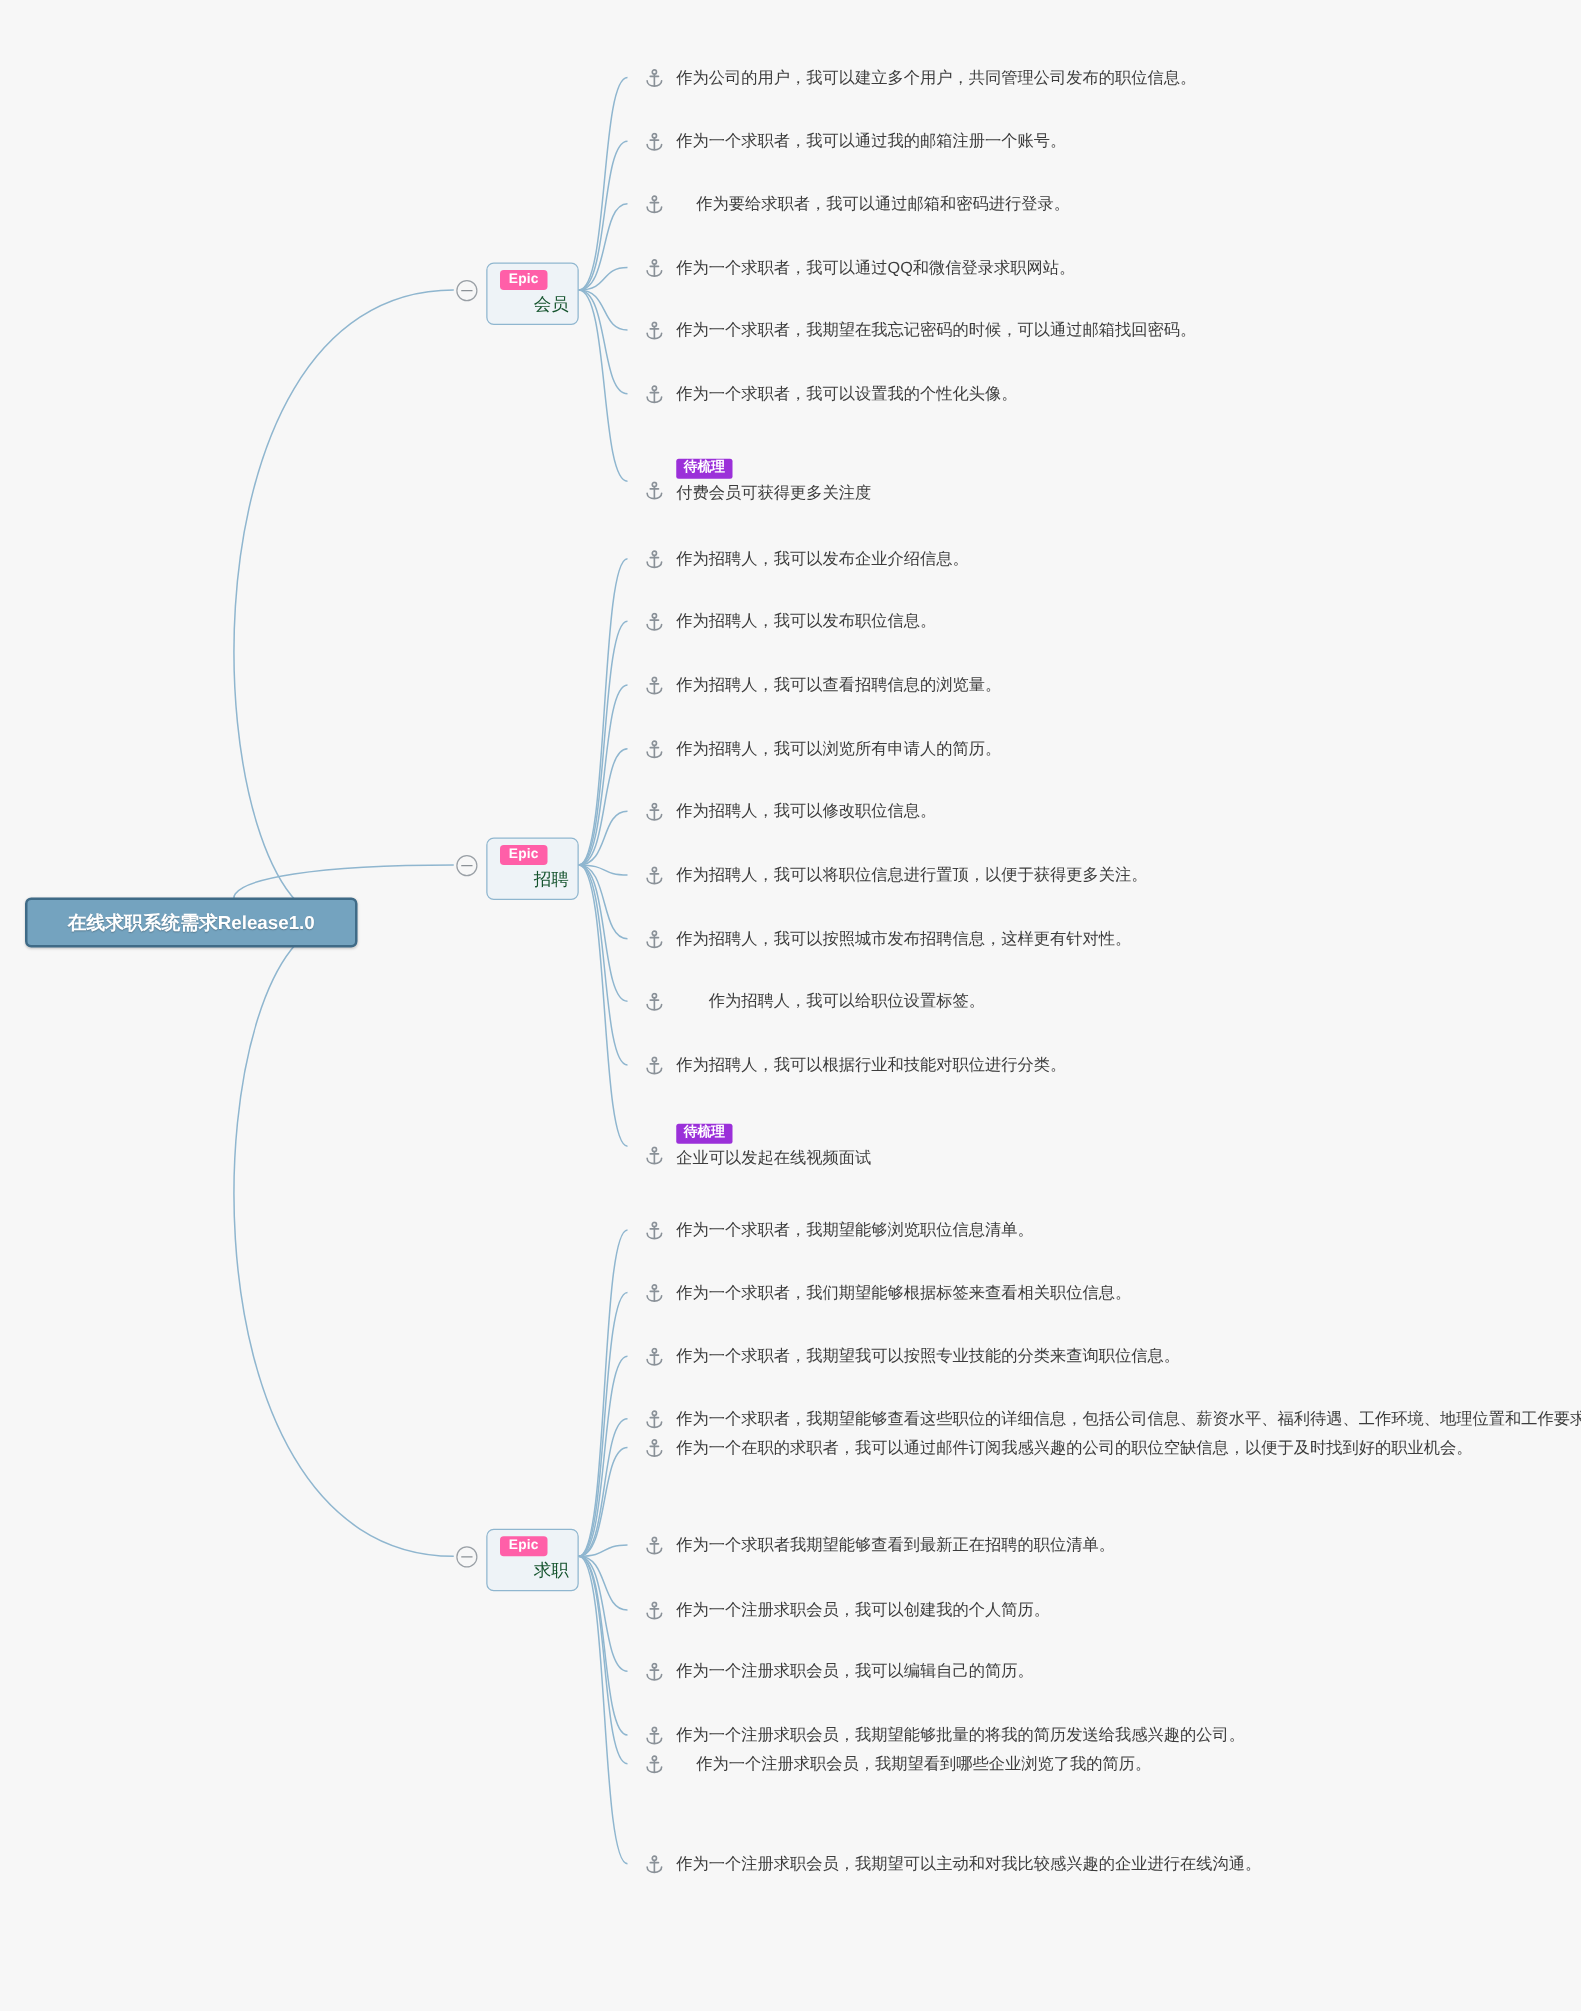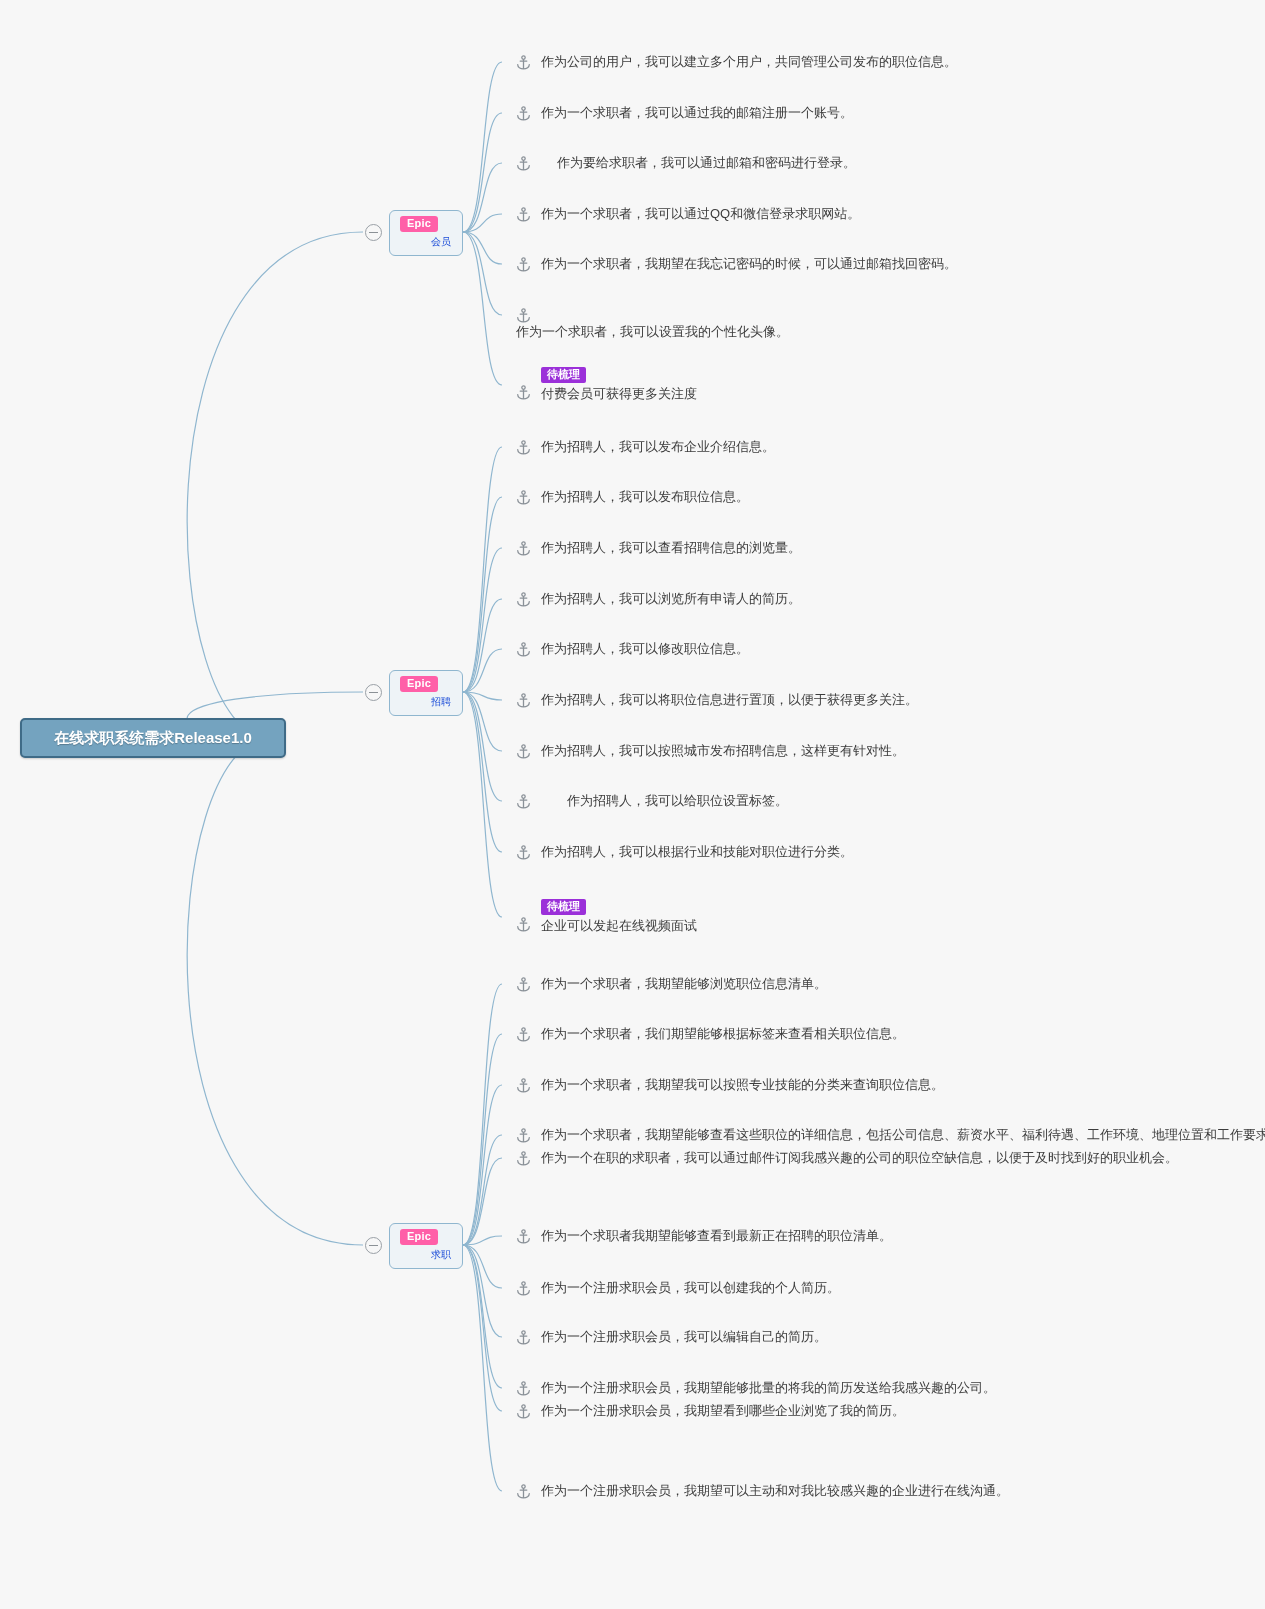--- a/index.html
+++ b/index.html
@@ -62,22 +62,22 @@
     color: #ffffff;
     font-size: 11px;
     line-height: 13px;
     font-weight: bold;
     border-radius: 3px;
     padding: 1px 7px 2px 7px;
     letter-spacing: .2px;
   }
   .epic-title {
     margin-top: 3px;
-    font-size: 10px;
-    color: #1d4ed8;
+    font-size: 14px;
+    color: #14532d;
     white-space: nowrap;
     margin-left: 44px;
   }
 
   
   .collapse-toggle {
     position: absolute;
     width: 17px; height: 17px;
     border-radius: 50%;
     border: 1px solid #9aa0a6;
@@ -254,21 +254,21 @@
               <line x1="7.5" y1="4.6" x2="7.5" y2="13.4"></line>
               <line x1="4.2" y1="6.1" x2="10.8" y2="6.1"></line>
               <path d="M1.7 9.6c0 2.6 2.6 4.3 5.8 4.3s5.8-1.7 5.8-4.3"></path>
             </g>
           </svg>
         </span>
         <span class="leaf-body">
           <span class="leaf-text">作为一个求职者，我期望在我忘记密码的时候，可以通过邮箱找回密码。</span>
         </span>
       </div>
-      <div class="leaf" style="left: 516px; top: 307px; flex-direction: column;">
+      <div class="leaf" style="left: 516px; top: 307px;">
         <span class="leaf-icon">
           <svg width="15" height="16" viewBox="0 0 15 16">
             <g fill="none" stroke="#8a9198" stroke-width="1.3" stroke-linecap="round">
               <circle cx="7.5" cy="2.6" r="1.7" fill="none"></circle>
               <line x1="7.5" y1="4.6" x2="7.5" y2="13.4"></line>
               <line x1="4.2" y1="6.1" x2="10.8" y2="6.1"></line>
               <path d="M1.7 9.6c0 2.6 2.6 4.3 5.8 4.3s5.8-1.7 5.8-4.3"></path>
             </g>
           </svg>
         </span>
@@ -581,21 +581,21 @@
               <line x1="7.5" y1="4.6" x2="7.5" y2="13.4"></line>
               <line x1="4.2" y1="6.1" x2="10.8" y2="6.1"></line>
               <path d="M1.7 9.6c0 2.6 2.6 4.3 5.8 4.3s5.8-1.7 5.8-4.3"></path>
             </g>
           </svg>
         </span>
         <span class="leaf-body">
           <span class="leaf-text">作为一个注册求职会员，我期望能够批量的将我的简历发送给我感兴趣的公司。</span>
         </span>
       </div>
-      <div class="leaf" style="left: 516px; top: 1403px;">
+      <div class="leaf" style="left: 516px; top: 1403px; gap: 16px;">
         <span class="leaf-icon">
           <svg width="15" height="16" viewBox="0 0 15 16">
             <g fill="none" stroke="#8a9198" stroke-width="1.3" stroke-linecap="round">
               <circle cx="7.5" cy="2.6" r="1.7" fill="none"></circle>
               <line x1="7.5" y1="4.6" x2="7.5" y2="13.4"></line>
               <line x1="4.2" y1="6.1" x2="10.8" y2="6.1"></line>
               <path d="M1.7 9.6c0 2.6 2.6 4.3 5.8 4.3s5.8-1.7 5.8-4.3"></path>
             </g>
           </svg>
         </span>

